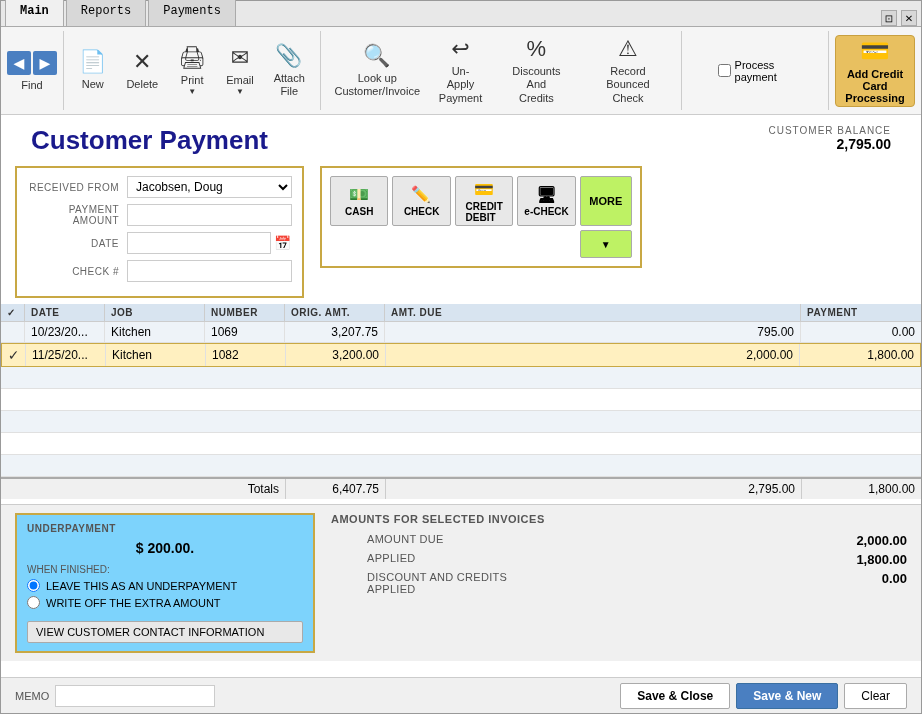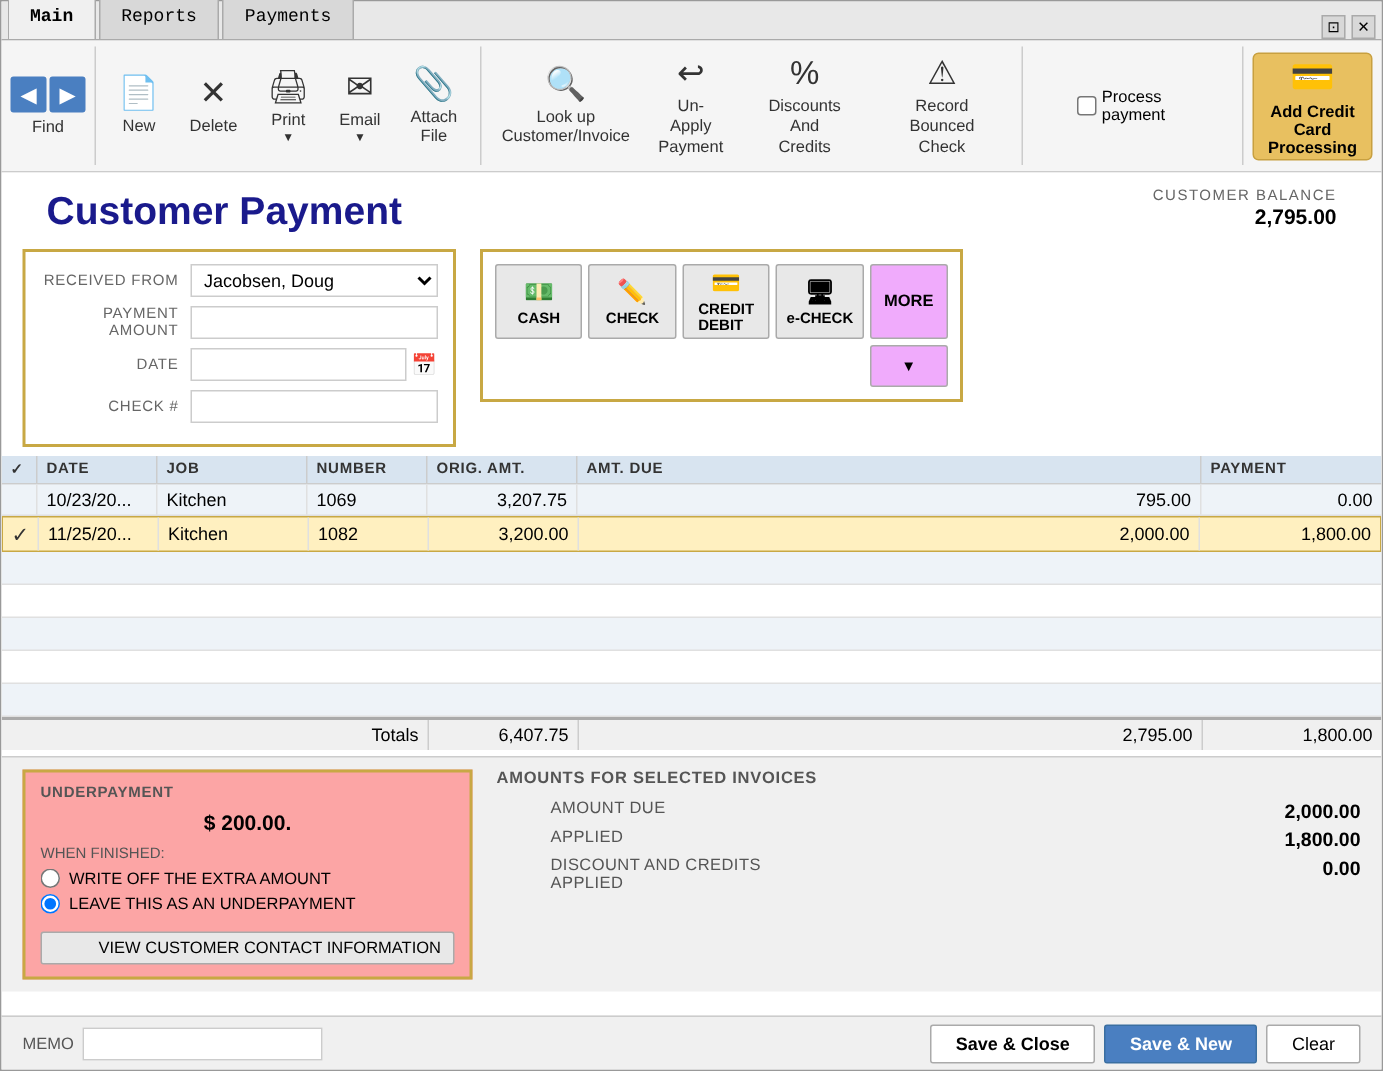--- a/index.html
+++ b/index.html
@@ -47,21 +47,21 @@
     .form-label { font-size: 10px; color: #666; text-transform: uppercase; width: 100px; text-align: right; padding-right: 8px; letter-spacing: 0.5px; }
     .form-input { flex: 1; height: 22px; border: 1px solid #ccc; padding: 2px 4px; font-size: 12px; }
     .form-input.amount { text-align: right; }
     .form-select { flex: 1; height: 22px; border: 1px solid #ccc; padding: 1px 4px; font-size: 12px; background: white; }
     .cal-icon { margin-left: 4px; color: #555; cursor: pointer; font-size: 14px; }
     
     
     .payment-methods { border: 2px solid #c8a844; padding: 8px; background: white; }
     .pay-method-btn { display: flex; flex-direction: column; align-items: center; justify-content: center; border: 1px solid #aaa; background: #e8e8e8; padding: 4px 6px; cursor: pointer; min-width: 52px; height: 50px; font-size: 10px; font-weight: bold; border-radius: 2px; }
     .pay-method-btn .pm-icon { font-size: 16px; margin-bottom: 2px; }
-    .more-btn { display: flex; flex-direction: column; align-items: center; justify-content: center; border: 1px solid #aaa; background: #f0abfc; padding: 4px; cursor: pointer; height: 50px; font-size: 10px; font-weight: bold; border-radius: 2px; }
+    .more-btn { display: flex; flex-direction: column; align-items: center; justify-content: center; border: 1px solid #aaa; background: #bef264; padding: 4px; cursor: pointer; height: 50px; font-size: 10px; font-weight: bold; border-radius: 2px; }
     
     
     .payment-link { padding: 2px 14px; color: #1a6cc8; font-size: 12px; cursor: pointer; text-decoration: underline; }
     .table-header { display: grid; grid-template-columns: 24px 80px 100px 80px 100px 1fr 120px; background: #d8e4f0; border-bottom: 1px solid #ccc; }
     .th { padding: 3px 6px; font-size: 10px; color: #333; font-weight: bold; text-transform: uppercase; border-right: 1px solid #ccc; letter-spacing: 0.5px; cursor: pointer; }
     .th:last-child { border-right: none; }
     .table-row { display: grid; grid-template-columns: 24px 80px 100px 80px 100px 1fr 120px; border-bottom: 1px solid #e0e0e0; }
     .table-row:nth-child(odd) { background: #eef3f8; }
     .table-row:nth-child(even) { background: white; }
     .table-row.selected { background: #fff0c0; border: 1px solid #c8a844; }
@@ -71,27 +71,27 @@
     .td.check { justify-content: center; }
     .check-mark { color: #333; font-size: 14px; }
     
     
     .totals-row { display: grid; grid-template-columns: 24px 80px 100px 80px 100px 1fr 120px; border-top: 2px solid #aaa; background: #f0f0f0; }
     
     
     .bottom-section { display: flex; padding: 8px 14px; gap: 16px; border-top: 1px solid #ccc; background: #f0f0f0; }
     
     
-    .underpayment-box { border: 2px solid #c8a844; padding: 8px 10px; background: #fca5a5; min-width: 300px; max-width: 320px; }
+    .underpayment-box { border: 2px solid #c8a844; padding: 8px 10px; background: #7dd3fc; min-width: 300px; max-width: 320px; }
     .underpayment-title { font-size: 10px; font-weight: bold; color: #555; text-transform: uppercase; letter-spacing: 0.5px; margin-bottom: 6px; }
     .underpayment-amount { font-size: 14px; font-weight: bold; text-align: center; margin-bottom: 8px; }
     .when-finished { font-size: 10px; color: #555; text-transform: uppercase; margin-bottom: 4px; }
     .radio-option { display: flex; align-items: center; gap: 6px; margin-bottom: 4px; font-size: 11px; }
     .radio-option input[type=radio] { margin: 0; }
-    .view-contact-btn { margin-top: 8px; width: 100%; padding: 4px 8px; border: 1px solid #aaa; background: #e8e8e8; cursor: pointer; font-size: 11px; text-align: right; border-radius: 2px; }
+    .view-contact-btn { margin-top: 8px; width: 100%; padding: 4px 8px; border: 1px solid #aaa; background: #e8e8e8; cursor: pointer; font-size: 11px; text-align: left; border-radius: 2px; }
     
     
     .amounts-section { flex: 1; }
     .amounts-title { font-size: 11px; font-weight: bold; color: #555; text-transform: uppercase; letter-spacing: 0.5px; margin-bottom: 8px; }
     .amounts-row { display: flex; justify-content: space-between; margin-bottom: 4px; }
     .amounts-label { font-size: 11px; color: #555; text-transform: uppercase; letter-spacing: 0.3px; margin-left: 36px; }
     .amounts-value { font-size: 13px; font-weight: bold; }
     
     
     .footer { display: flex; align-items: center; padding: 4px 14px; background: #f0f0f0; border-top: 1px solid #ccc; height: 36px; }
@@ -309,26 +309,26 @@
       </div>
     </div>
 
     <div class="bottom-section">
 
       <div class="underpayment-box">
         <div class="underpayment-title">UNDERPAYMENT</div>
         <div class="underpayment-amount">$ 200.00.</div>
         <div class="when-finished">WHEN FINISHED:</div>
         <div class="radio-option">
+          <input type="radio" name="underpay" checked="" style="">
+          <span>LEAVE THIS AS AN UNDERPAYMENT</span>
+        </div>
+        <div class="radio-option">
           <input type="radio" name="underpay" style="">
           <span>WRITE OFF THE EXTRA AMOUNT</span>
-        </div>
-        <div class="radio-option">
-          <input type="radio" name="underpay" checked="" style="">
-          <span>LEAVE THIS AS AN UNDERPAYMENT</span>
         </div>
         <button class="view-contact-btn">VIEW CUSTOMER CONTACT INFORMATION</button>
       </div>
 
       <div class="amounts-section">
         <div class="amounts-title">AMOUNTS FOR SELECTED INVOICES</div>
         <div class="amounts-row">
           <span class="amounts-label">AMOUNT DUE</span>
           <span class="amounts-value">2,000.00</span>
         </div>

